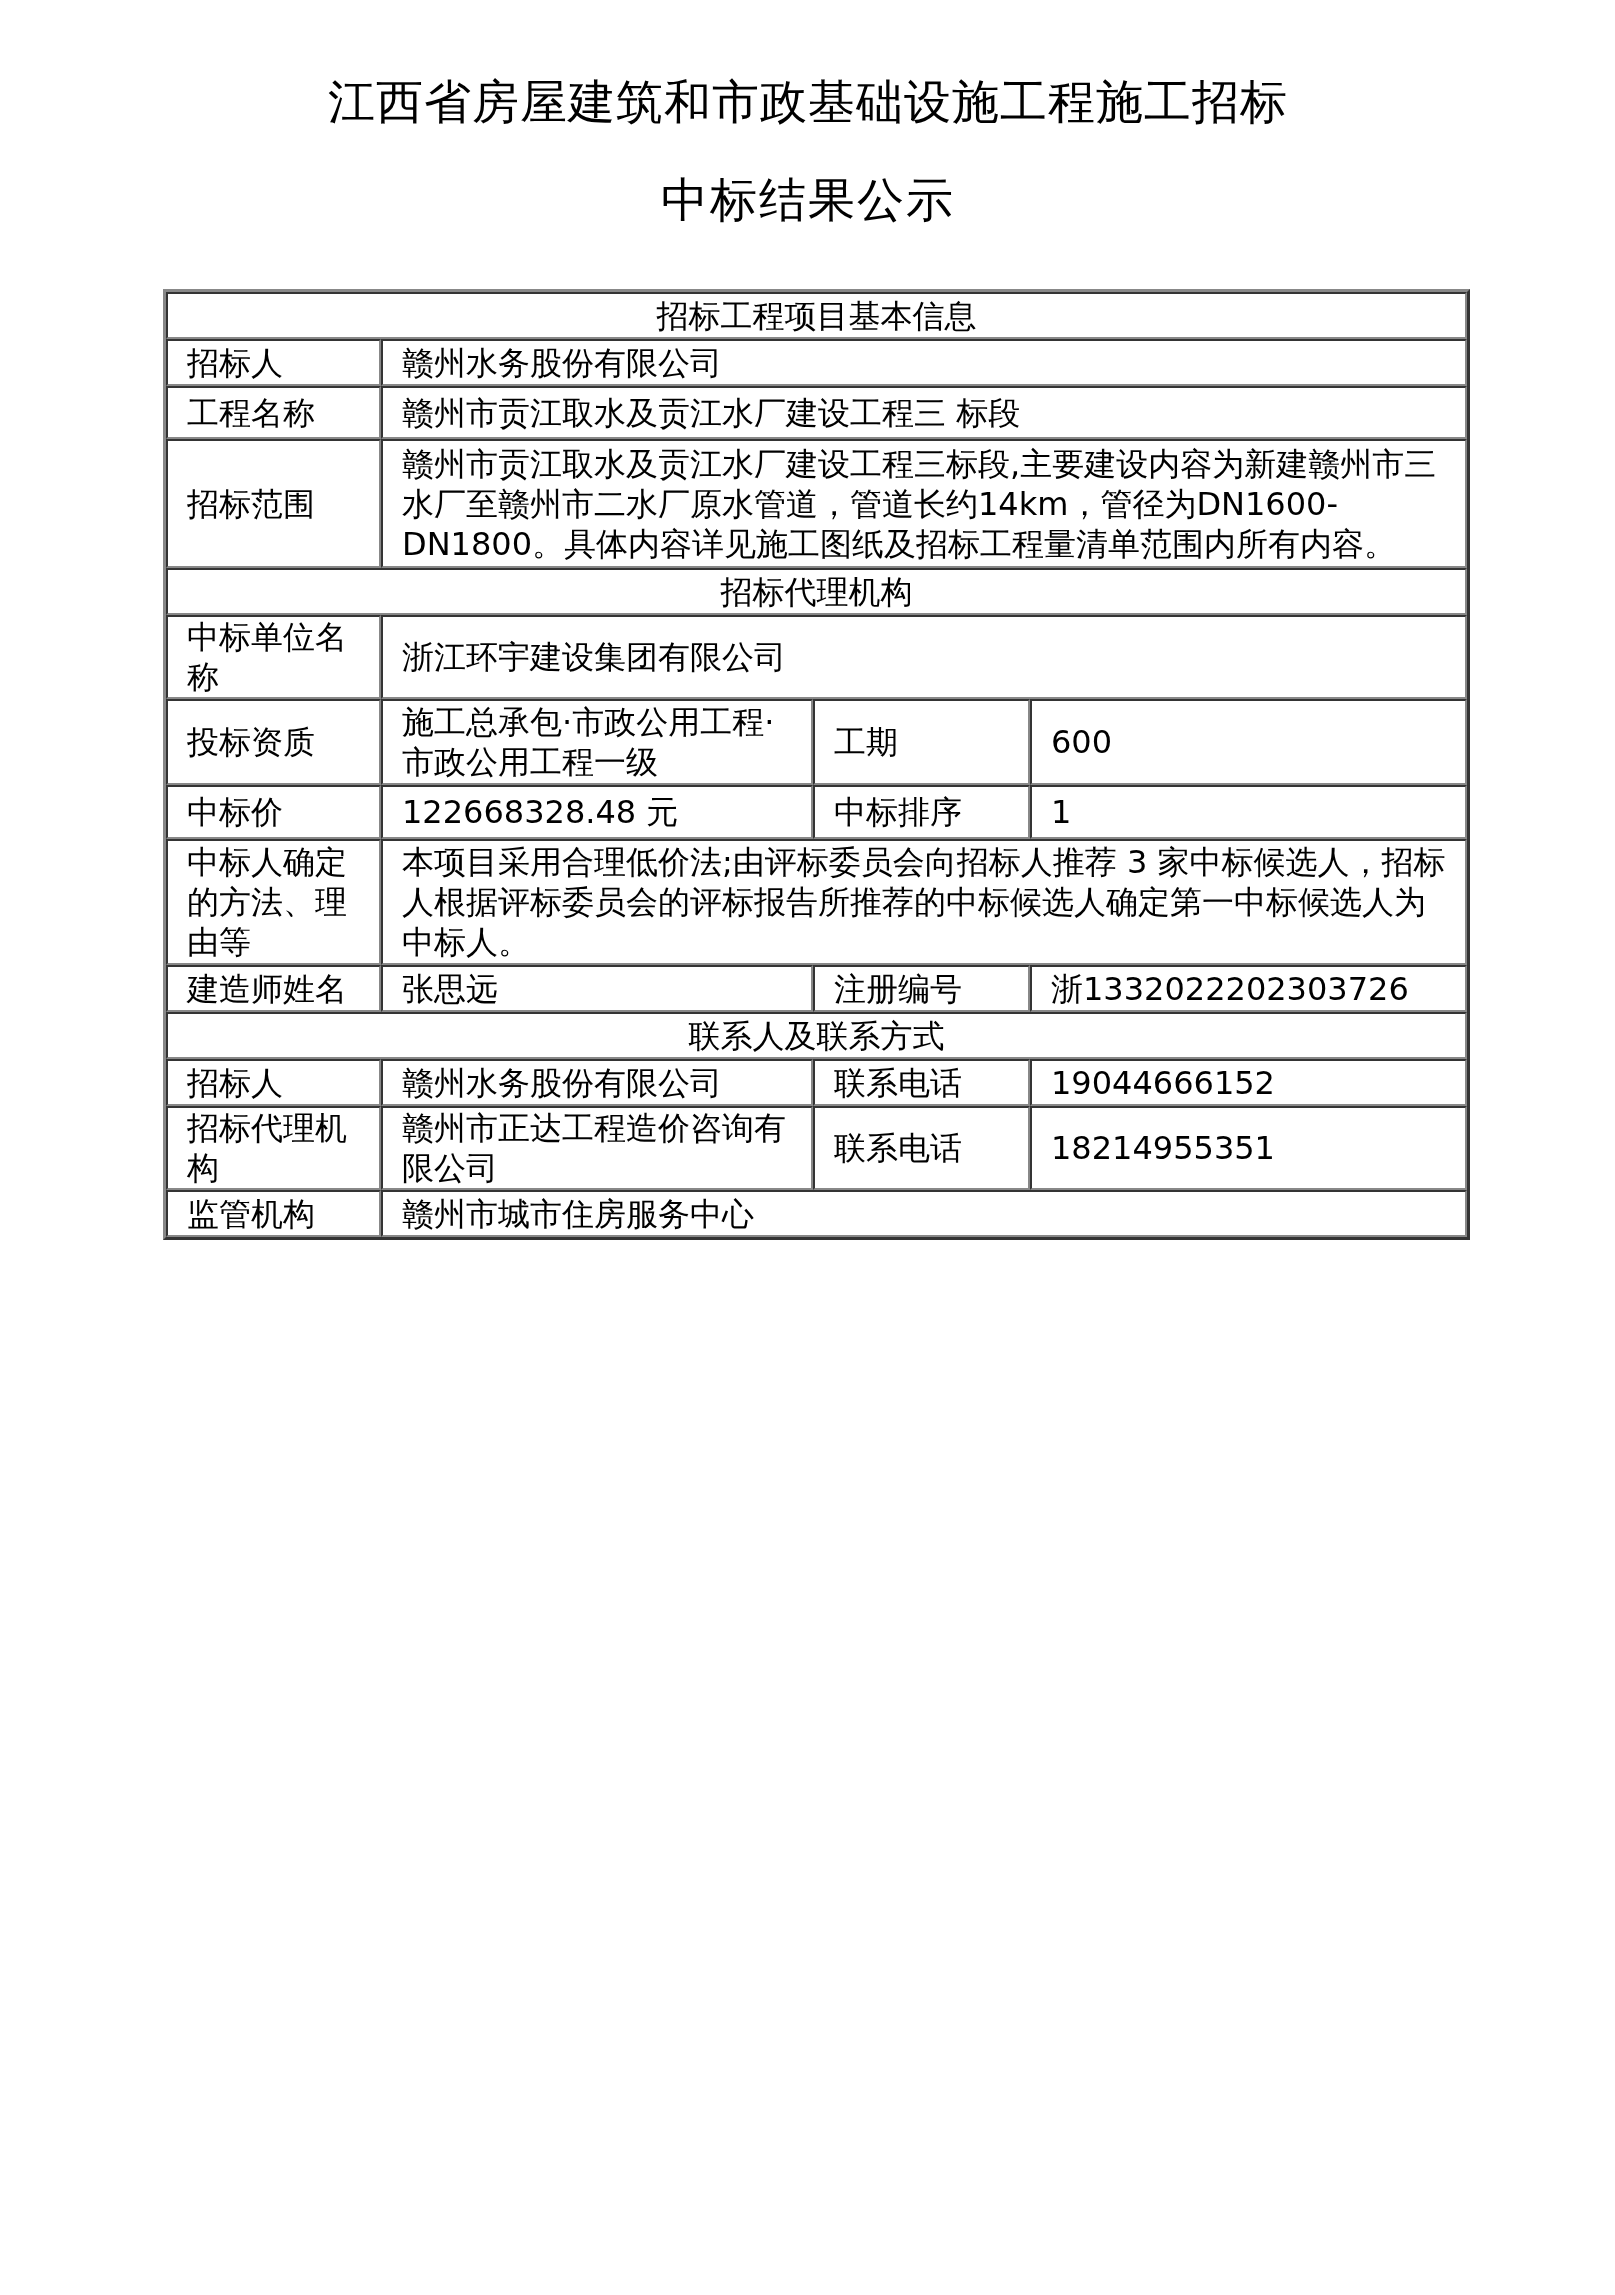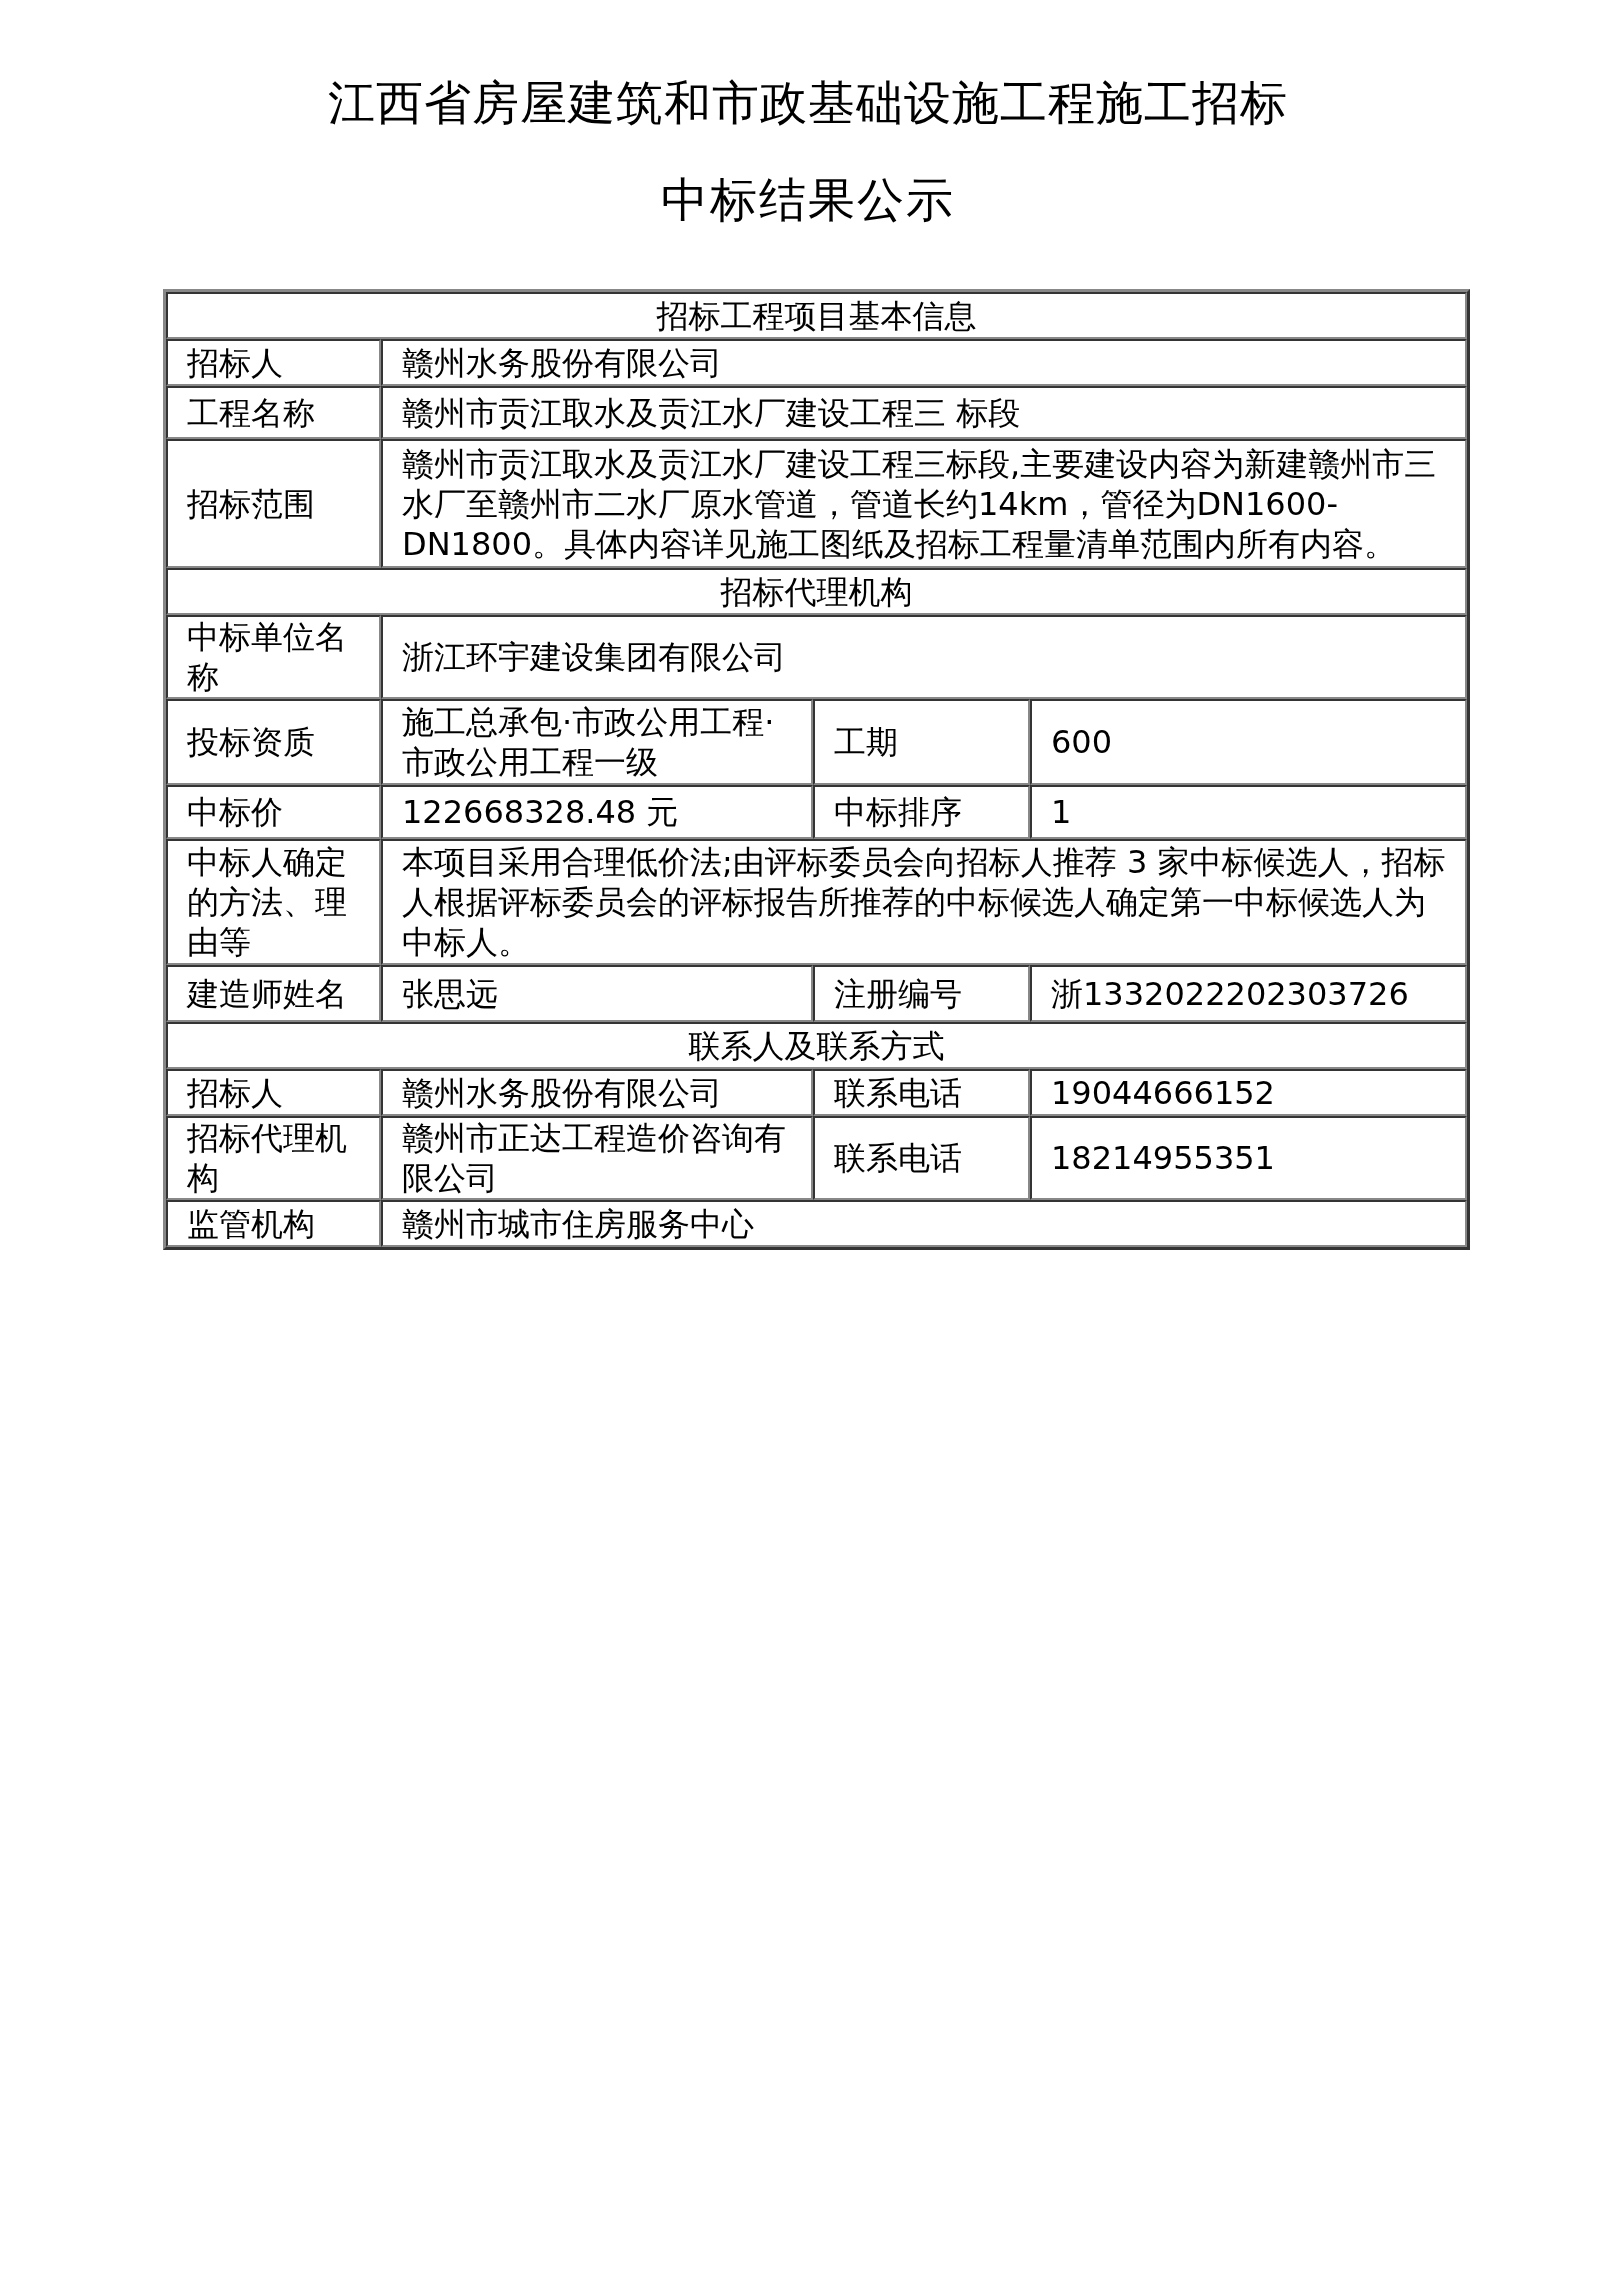--- a/index.html
+++ b/index.html
@@ -1,17 +1,17 @@
 <!DOCTYPE html>
 <html style="font-size:8.2px"><head>
 <meta charset="utf-8">
 <style>
   html, body { margin: 0; padding: 0; background: #ffffff; }
   body { width: 1616px; height: 2295px; position: relative; font-family: "DejaVu Sans", sans-serif; color: #000; }
-  .title1 { position: absolute; left: 0; width: 1616px; top: 72px; text-align: center; font-family: Liberation Sans, sans-serif; font-size: 47px; line-height: 61px; letter-spacing: 1px; }
+  .title1 { position: absolute; left: 0; width: 1616px; top: 72px; text-align: center; font-family: Liberation Serif, serif; font-size: 47px; line-height: 61px; letter-spacing: 1px; }
   .title2 { position: absolute; left: 0; width: 1616px; top: 164px; text-align: center; font-family: "DejaVu Serif", serif; font-size: 47px; line-height: 72px; letter-spacing: 2px; }
   table.grid { position: absolute; left: 163px; top: 289px; width: 1301px; border-collapse: separate; border-spacing: 0; border: 3.1px outset #888; table-layout: fixed; }
   table.grid td { border: 2px inset #888; padding: 0 19px; font-size: 32px; line-height: 40px; vertical-align: middle; overflow: hidden; }
   td.section { text-align: center; font-size: 34px; height: 43px; }
   .num { font-family: "DejaVu Sans", sans-serif; }
   col.c1 { width: 215px; } col.c2 { width: 432px; } col.c3 { width: 217px; } col.c4 { width: 437px; }
 </style>
 </head>
 <body>
 
@@ -57,21 +57,21 @@
   <tr style="height:54px">
     <td>中标价</td>
     <td class="num">122668328.48 元</td>
     <td>中标排序</td>
     <td class="num">1</td>
   </tr>
   <tr style="height:126px">
     <td>中标人确定的方法、理由等</td>
     <td colspan="3">本项目采用合理低价法;由评标委员会向招标人推荐 3 家中标候选人，招标人根据评标委员会的评标报告所推荐的中标候选人确定第一中标候选人为中标人。</td>
   </tr>
-  <tr style="height:57px">
+  <tr style="height:47px">
     <td>建造师姓名</td>
     <td>张思远</td>
     <td>注册编号</td>
     <td class="num">浙1332022202303726</td>
   </tr>
   <tr>
     <td colspan="4" class="section">联系人及联系方式</td>
   </tr>
   <tr style="height:47px">
     <td>招标人</td>

